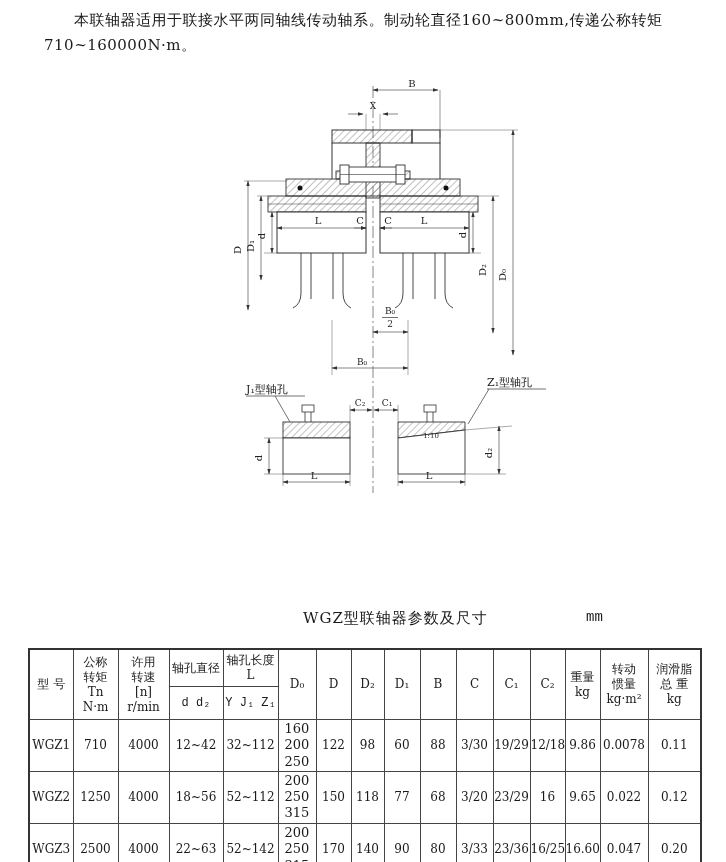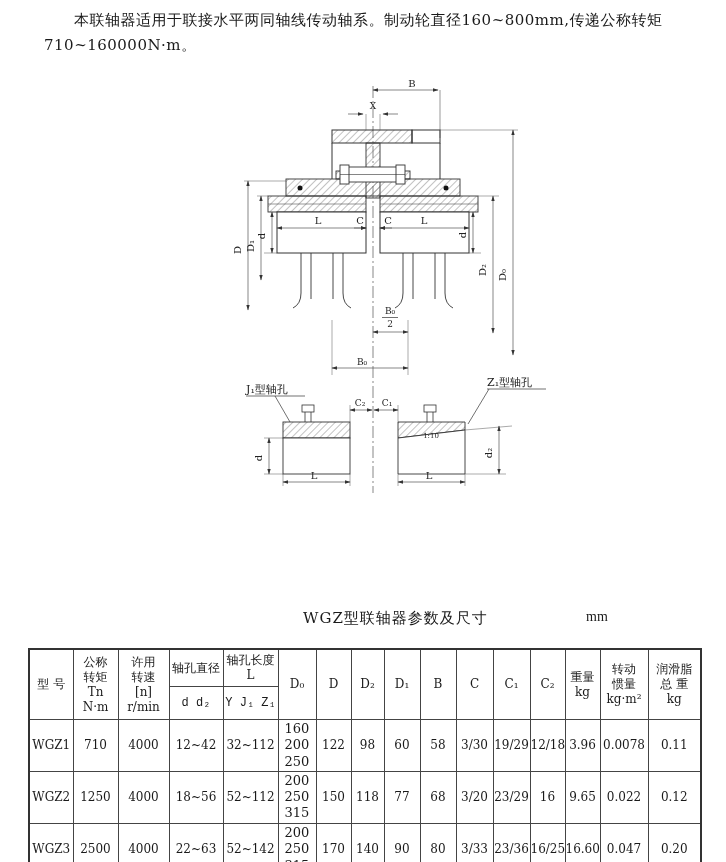--- a/index.html
+++ b/index.html
@@ -10,21 +10,21 @@
   }
   .intro{
     position:absolute;left:44px;top:8px;width:670px;
     font-size:15px;line-height:1.65;text-indent:2em;
     letter-spacing:0.5px;
   }
   .diagram{position:absolute;left:0;top:78px;width:726px;height:445px;}
   svg text{font-family:"DejaVu Serif","Liberation Serif",serif;fill:#222;}
   .title-row{position:absolute;left:0;top:608px;width:726px;height:22px;font-size:15px;}
   .table-title{position:absolute;left:303px;top:1px;letter-spacing:1px;}
-  .unit-label{position:absolute;left:586px;top:1px;font-size:14px;font-family:Liberation Serif, serif;}
+  .unit-label{position:absolute;left:586px;top:1px;font-size:14px;font-family:Liberation Mono, monospace;}
   table.params{
     position:absolute;left:28px;top:648px;width:672px;
     border-collapse:collapse;table-layout:fixed;
     font-size:12px;
   }
   table.params th,table.params td{
     border:1px solid #444;
     text-align:center;vertical-align:middle;
     padding:1px 0;
     white-space:pre-line;
@@ -262,25 +262,25 @@
     <td>710</td>
     <td>4000</td>
     <td>12~42</td>
     <td>32~112</td>
     <td class="multi">160
 200
 250</td>
     <td>122</td>
     <td>98</td>
     <td>60</td>
-    <td>58</td>
+    <td>88</td>
     <td>3/30</td>
     <td>19/29</td>
     <td>12/18</td>
-    <td>3.96</td>
+    <td>9.86</td>
     <td>0.0078</td>
     <td>0.11</td>
   </tr>
   <tr class="r2">
     <td>WGZ2</td>
     <td>1250</td>
     <td>4000</td>
     <td>18~56</td>
     <td>52~112</td>
     <td class="multi">200

